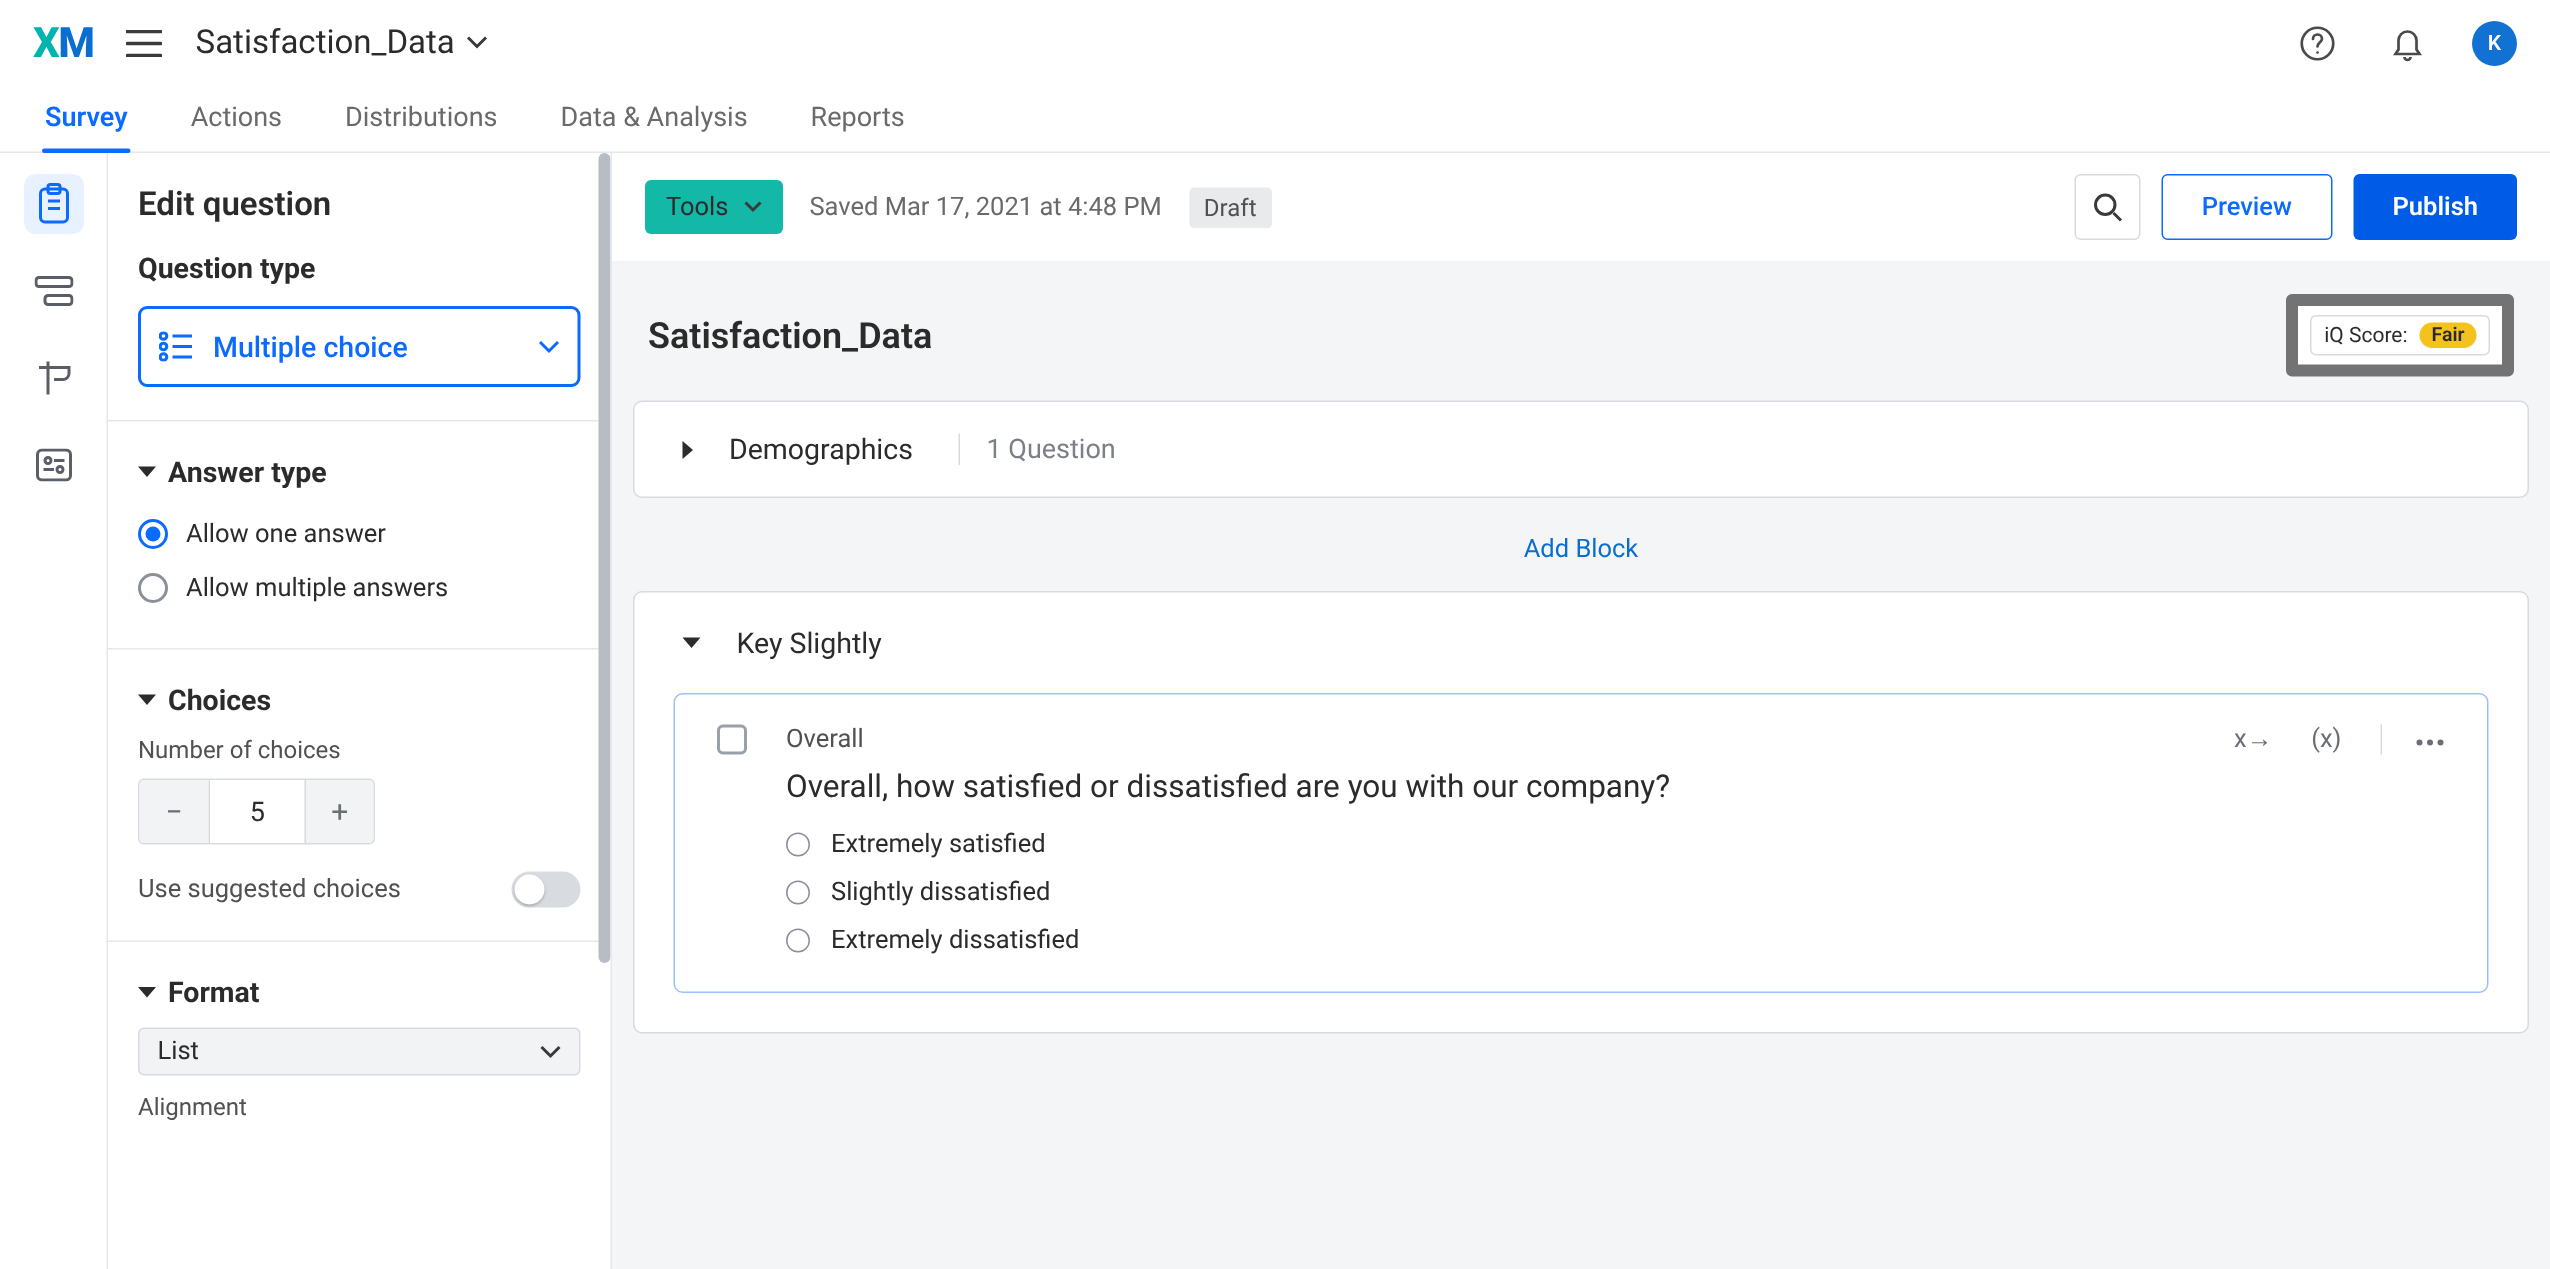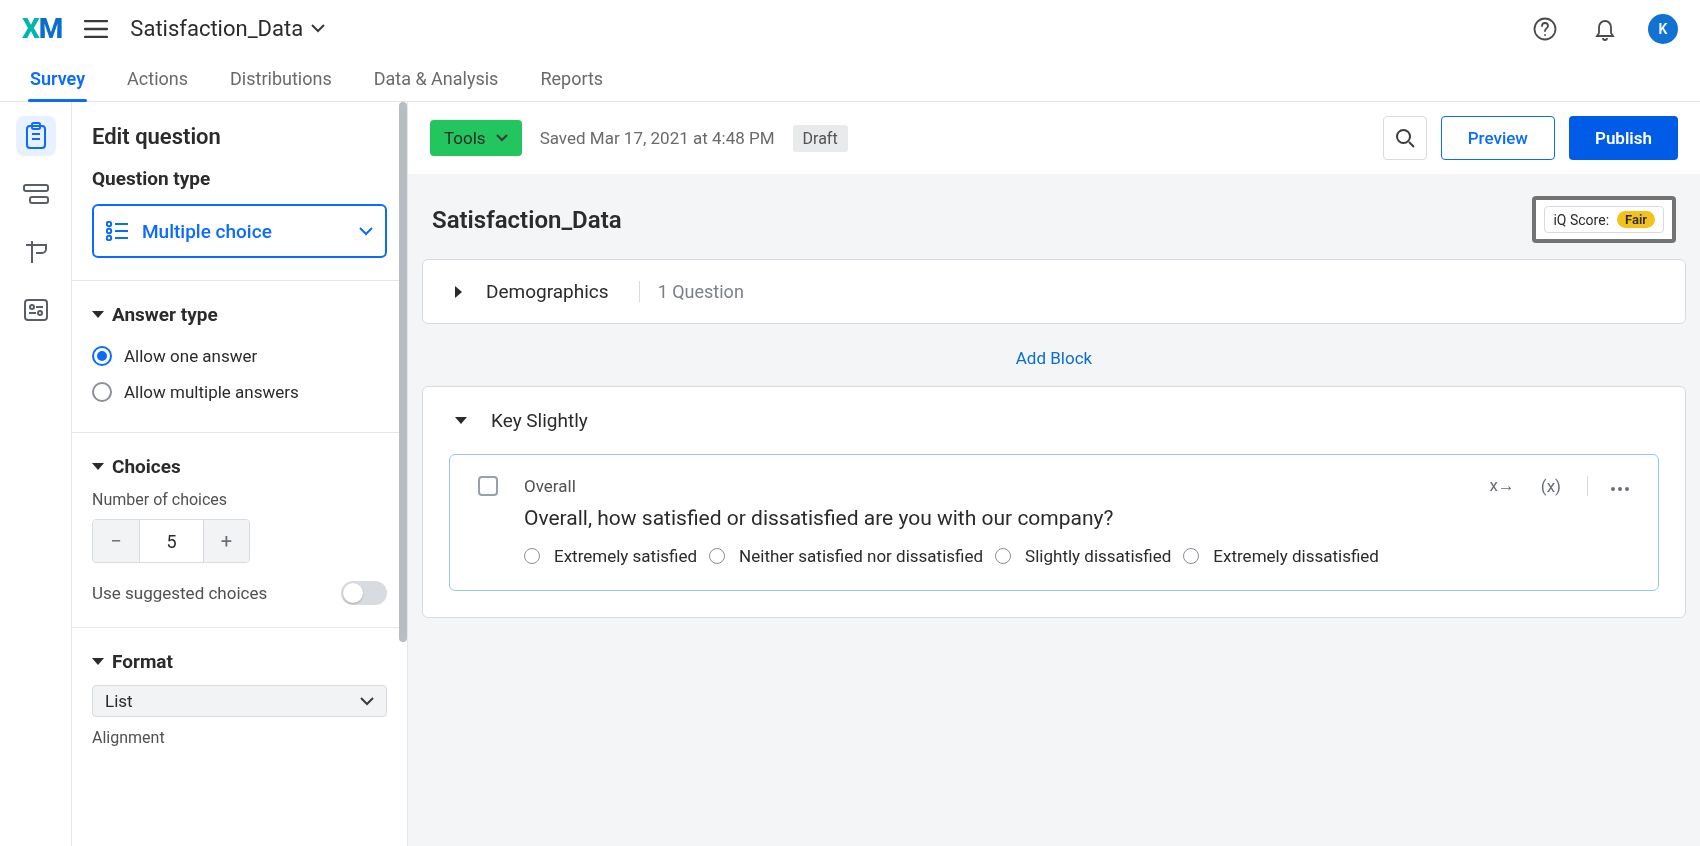--- a/index.html
+++ b/index.html
@@ -75,53 +75,53 @@
 
   .select{height:32px;background:#f2f3f5;border:1px solid var(--border);border-radius:4px;display:flex;align-items:center;padding:0 12px;font-size:17px;color:var(--text);cursor:pointer}
   .select .chev{margin-left:auto}
 
   .scroll-track{position:absolute;top:0;right:0;width:8px;height:100%;background:transparent}
   .scroll-thumb{position:absolute;right:0;top:0;width:8px;height:540px;border-radius:4px;background:#b8bcc3}
 
   
   .canvas-wrap{flex:1;display:flex;flex-direction:column;min-width:0}
   .canvas-toolbar{height:72px;display:flex;align-items:center;padding:0 22px;gap:18px}
-  .tools{display:flex;align-items:center;gap:10px;background:#22c55e;border-radius:4px;padding:8px 14px;cursor:pointer;font-size:17px;color:var(--text)}
+  .tools{display:flex;align-items:center;gap:10px;background:#14b8a6;border-radius:4px;padding:8px 14px;cursor:pointer;font-size:17px;color:var(--text)}
   .saved{font-size:17px;color:var(--muted)}
   .draft{font-size:16px;color:var(--text-soft);background:var(--badge);padding:4px 10px;border-radius:3px}
   .toolbar-right{margin-left:auto;display:flex;align-items:center;gap:14px}
   .search-btn{width:44px;height:44px;border:1px solid var(--border);border-radius:4px;display:flex;align-items:center;justify-content:center;cursor:pointer}
   .btn-outline{height:44px;padding:0 26px;border:1px solid var(--blue-bright);color:var(--blue-bright);background:#fff;border-radius:4px;font-size:17px;font-weight:500;cursor:pointer}
   .btn-solid{height:44px;padding:0 26px;border:none;color:#fff;background:var(--blue-strong);border-radius:4px;font-size:17px;font-weight:600;cursor:pointer}
 
   .canvas{flex:1;background:var(--canvas);padding:0 14px 20px;overflow:auto}
   .canvas-header{display:flex;align-items:center;padding:22px 10px 16px}
   .canvas-title{font-size:24px;font-weight:600;color:var(--text)}
-  .iq-wrap{margin-left:auto;border:4px solid #737373;border-radius:4px;padding:6px 8px;background:#fff}
+  .iq-wrap{margin-left:auto;border:8px solid #737373;border-radius:4px;padding:6px 8px;background:#fff}
   .iq-inner{display:flex;align-items:center;gap:8px;border:1px solid var(--border);border-radius:4px;padding:4px 8px;font-size:14px}
   .iq-badge{background:var(--gold);border-radius:10px;padding:1px 8px;font-weight:600;font-size:13px}
 
   .block{background:#fff;border:1px solid var(--border);border-radius:6px;margin:0 0 14px}
   .block-head{display:flex;align-items:center;padding:20px 32px;gap:24px}
   .caret-right{width:0;height:0;border-top:6px solid transparent;border-bottom:6px solid transparent;border-left:7px solid var(--text)}
   .block-title{font-size:19px;color:var(--text)}
   .block-meta{font-size:18px;color:#7b8088;border-left:1px solid var(--border);padding-left:18px;margin-left:6px}
 
   .add-block{display:block;text-align:center;color:#0a6ed1;font-size:17px;padding:10px 0 18px;cursor:pointer}
 
   .block-open .block-head{padding:22px 32px 16px}
   .question{border:1.5px solid #9bc2f7;border-radius:6px;margin:6px 26px 26px;padding:20px 28px 24px;background:#fff;position:relative}
   .q-topline{display:flex;align-items:center;gap:26px;margin-bottom:10px}
   .q-check{width:20px;height:20px;border:2px solid #9aa0a8;border-radius:4px;cursor:pointer}
   .q-label{font-size:17px;color:var(--text-soft)}
   .q-icons{margin-left:auto;display:flex;align-items:center;gap:26px}
   .q-ico{cursor:pointer;color:#6a6f77;font-size:17px}
   .q-ico.sep{border-left:1px solid var(--border);padding-left:22px}
   .q-text{font-size:21px;color:var(--text);margin:6px 0 16px 46px}
-  .q-choices{display:flex;flex-direction:row;gap:12px;margin-left:46px}
+  .q-choices{display:flex;flex-direction:column;gap:12px;margin-left:46px}
   .choice{display:flex;align-items:center;gap:14px;font-size:17px;color:var(--text)}
   .choice .circ{width:16px;height:16px;border:1.5px solid #8a8f98;border-radius:50%}
 </style>
 </head>
 <body>
 
 <div class="topbar">
   <div class="logo"><span class="x">X</span><span class="m">M</span></div>
   <div class="hamburger">
     <svg width="24" height="18" viewBox="0 0 24 18">
@@ -341,24 +341,20 @@
             </div>
           </div>
           <div class="q-text">Overall, how satisfied or dissatisfied are you with our company?</div>
           <div class="q-choices">
             <div class="choice">
                 <span class="circ"></span>
                 <span>Extremely satisfied</span>
               </div>
             <div class="choice">
                 <span class="circ"></span>
-                <span>Neither satisfied nor dissatisfied</span>
-              </div>
-            <div class="choice">
-                <span class="circ"></span>
                 <span>Slightly dissatisfied</span>
               </div>
             <div class="choice">
                 <span class="circ"></span>
                 <span>Extremely dissatisfied</span>
               </div>
           </div>
         </div>
       </div>
     </div>

